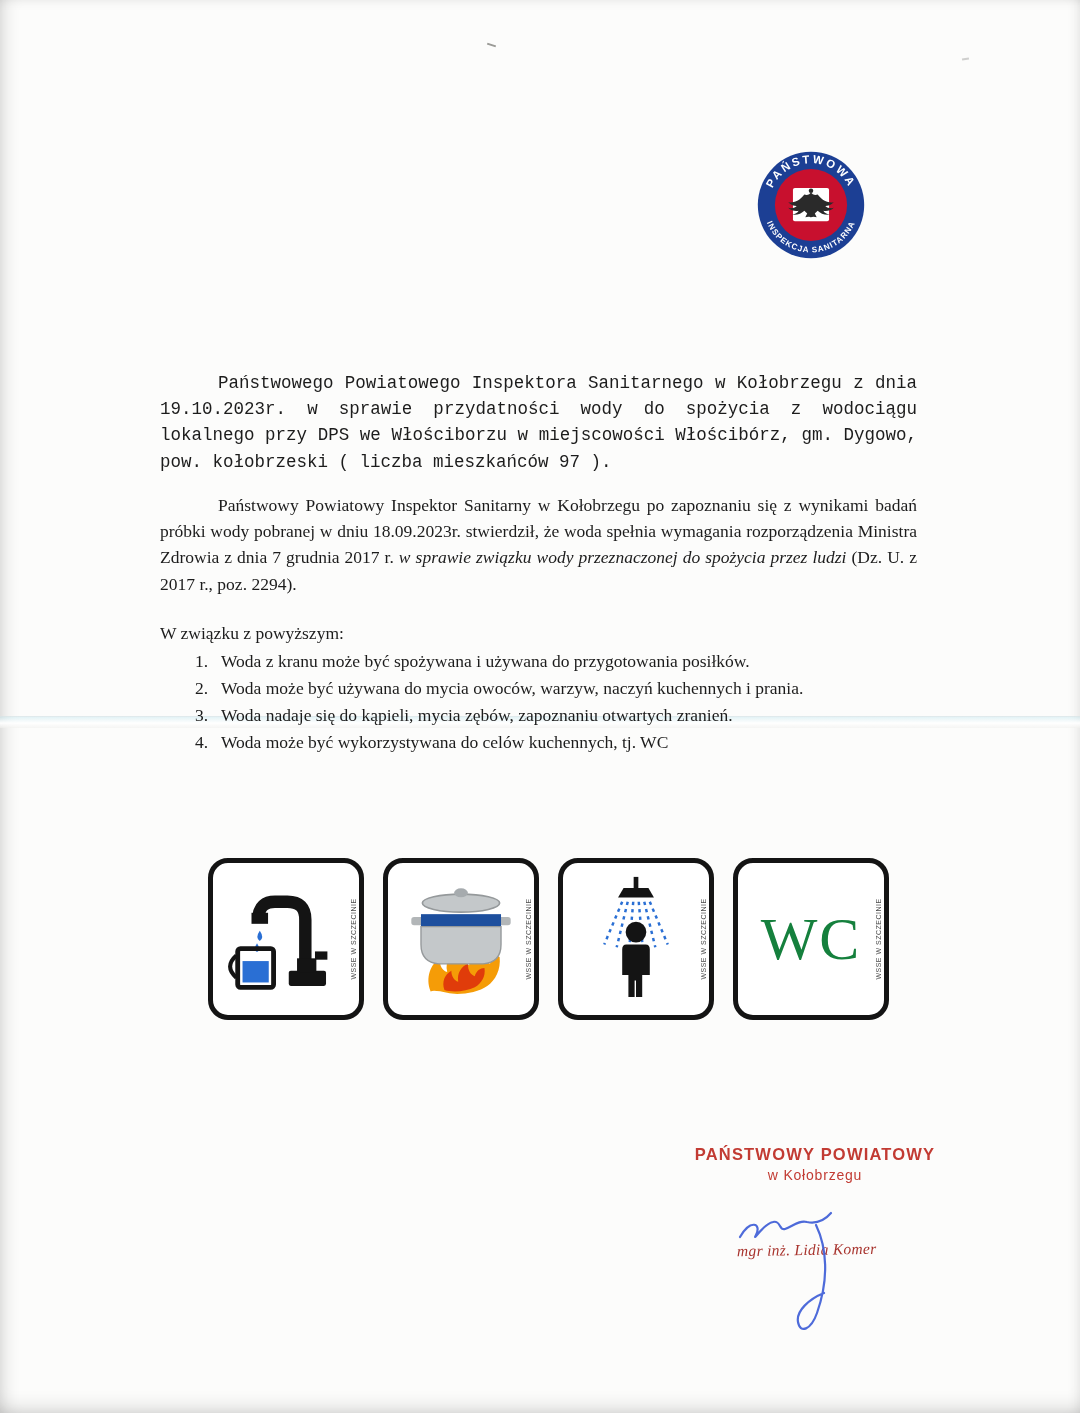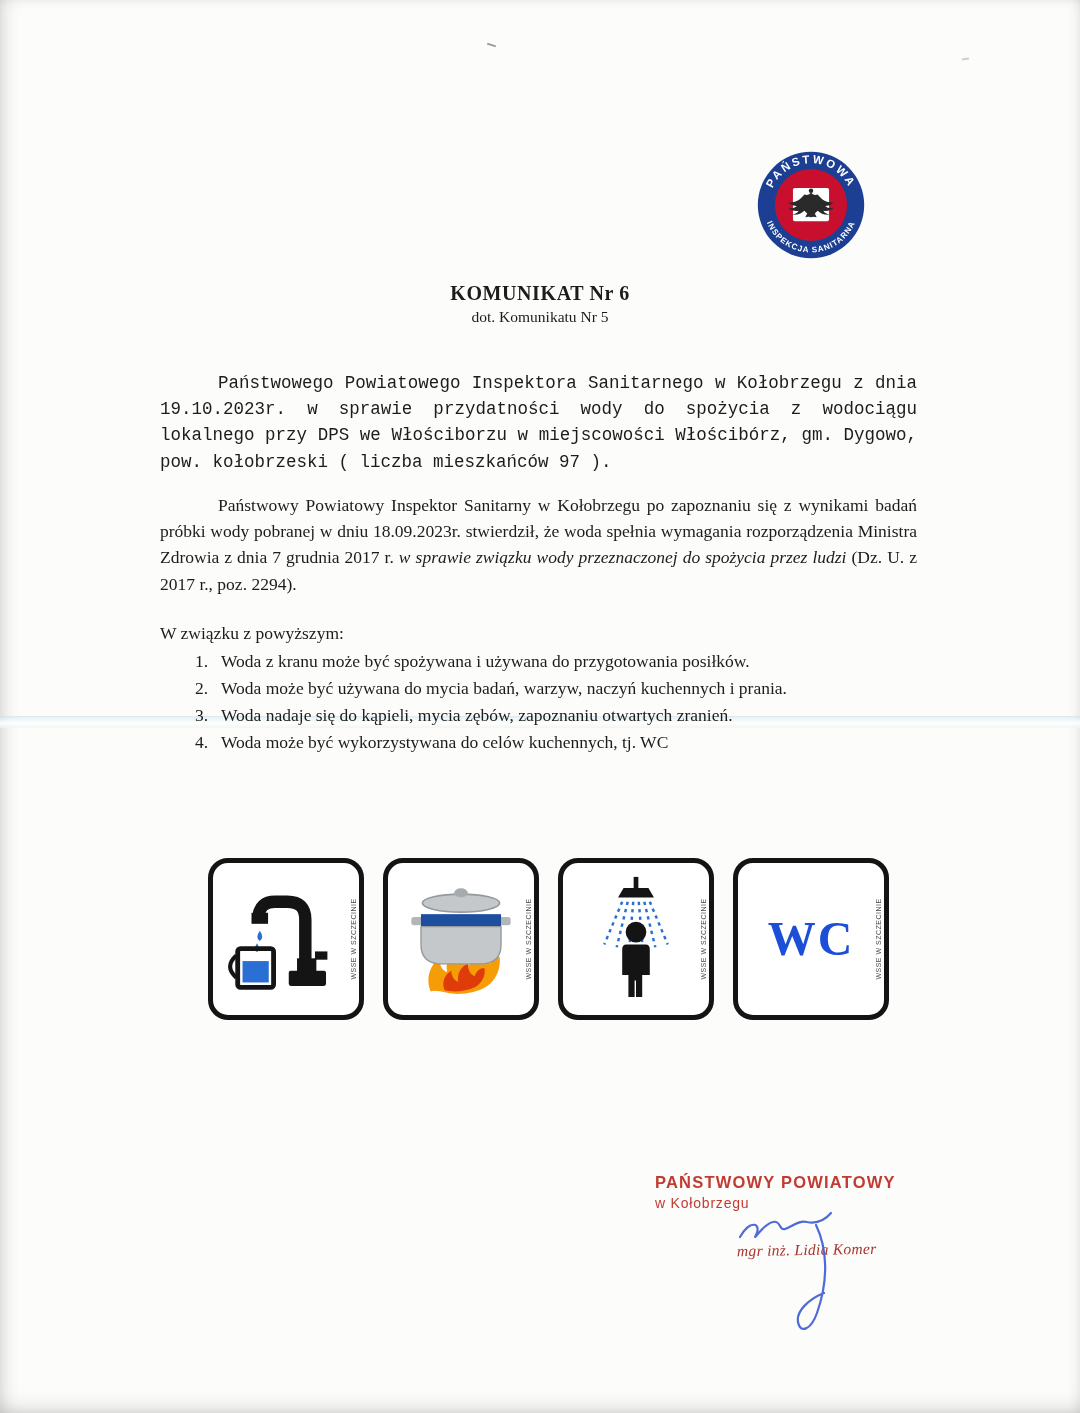--- a/index.html
+++ b/index.html
@@ -51,25 +51,25 @@
     position:relative;display:flex;align-items:center;justify-content:center;box-sizing:border-box;
   }
   .picto svg{display:block;}
   .watermark{
     position:absolute;right:2px;top:50%;
     writing-mode:vertical-rl;transform:translateY(-50%) rotate(180deg);
     font-family:"Liberation Sans", sans-serif;font-size:7px;color:#4a4a4a;letter-spacing:.5px;
     white-space:nowrap;
   }
   .wc-text{
-    font-family:"Liberation Serif", serif;font-weight:bold;font-size:48px;letter-spacing:2px;color:#1d4ed8;
+    font-family:"Liberation Serif", serif;font-weight:normal;font-size:60px;letter-spacing:2px;color:#15803d;
     line-height:1;
   }
   
-  .stamp{position:absolute;left:655px;top:1172px;width:320px;text-align:left;color:#c23b33;
+  .stamp{position:absolute;left:655px;top:1144px;width:320px;text-align:center;color:#c23b33;
          font-family:"Liberation Sans", sans-serif;}
   .stamp-line1,.stamp-line2{font-size:16.5px;letter-spacing:1.2px;font-weight:bold;line-height:21px;}
   .stamp-line3{font-size:14px;letter-spacing:.8px;margin-top:2px;}
   .stamp-name{
     position:absolute;left:737px;top:1241px;color:#a8342e;
     font-family:"Liberation Serif", serif;font-style:italic;font-size:15.5px;letter-spacing:.3px;
     transform:rotate(-1deg);white-space:nowrap;
   }
   .signature{position:absolute;left:718px;top:1205px;}
 </style>
@@ -95,39 +95,35 @@
       </defs>
       <text font-family="Liberation Sans, sans-serif" font-size="12" font-weight="bold" fill="#ffffff" letter-spacing="2.5">
         <textPath href="#arcTop" startOffset="50%" text-anchor="middle">PAŃSTWOWA</textPath>
       </text>
       <text font-family="Liberation Sans, sans-serif" font-size="8.5" font-weight="bold" fill="#ffffff" letter-spacing="1">
         <textPath href="#arcBot" startOffset="50%" text-anchor="middle">INSPEKCJA SANITARNA</textPath>
       </text>
     </svg>
   </div>
 
-  <div class="title-block">
-    <div class="doc-title">KOMUNIKAT Nr 6</div>
-    <div class="doc-subtitle">dot. Komunikatu Nr 5</div>
-  </div>
 
   <p class="para p1">Państwowego Powiatowego Inspektora Sanitarnego w Kołobrzegu z dnia 19.10.2023r. w sprawie przydatności wody do spożycia z wodociągu lokalnego przy DPS we Włościborzu w miejscowości Włościbórz, gm. Dygowo, pow. kołobrzeski ( liczba mieszkańców 97 ).</p>
 
   <p class="para p2"><span>Państwowy Powiatowy Inspektor Sanitarny w Kołobrzegu po zapoznaniu się z wynikami badań próbki wody pobranej w dniu 18.09.2023r. stwierdził, że woda spełnia wymagania rozporządzenia Ministra Zdrowia z dnia 7 grudnia 2017 r. </span><em>w sprawie związku wody przeznaczonej do spożycia przez ludzi</em><span> (Dz. U. z 2017 r., poz. 2294).</span></p>
 
   <p class="intro">W związku z powyższym:</p>
 
   <ol class="list">
     <li class="list-item">
       <span class="num">1.</span>
       <span class="txt">Woda z kranu może być spożywana i używana do przygotowania posiłków.</span>
     </li>
     <li class="list-item">
       <span class="num">2.</span>
-      <span class="txt">Woda może być używana do mycia badań, warzyw, naczyń kuchennych i prania.</span>
+      <span class="txt">Woda może być używana do mycia owoców, warzyw, naczyń kuchennych i prania.</span>
     </li>
     <li class="list-item">
       <span class="num">3.</span>
       <span class="txt">Woda nadaje się do kąpieli, mycia zębów, zapoznaniu otwartych zranień.</span>
     </li>
     <li class="list-item">
       <span class="num">4.</span>
       <span class="txt">Woda może być wykorzystywana do celów kuchennych, tj. WC</span>
     </li>
   </ol>

